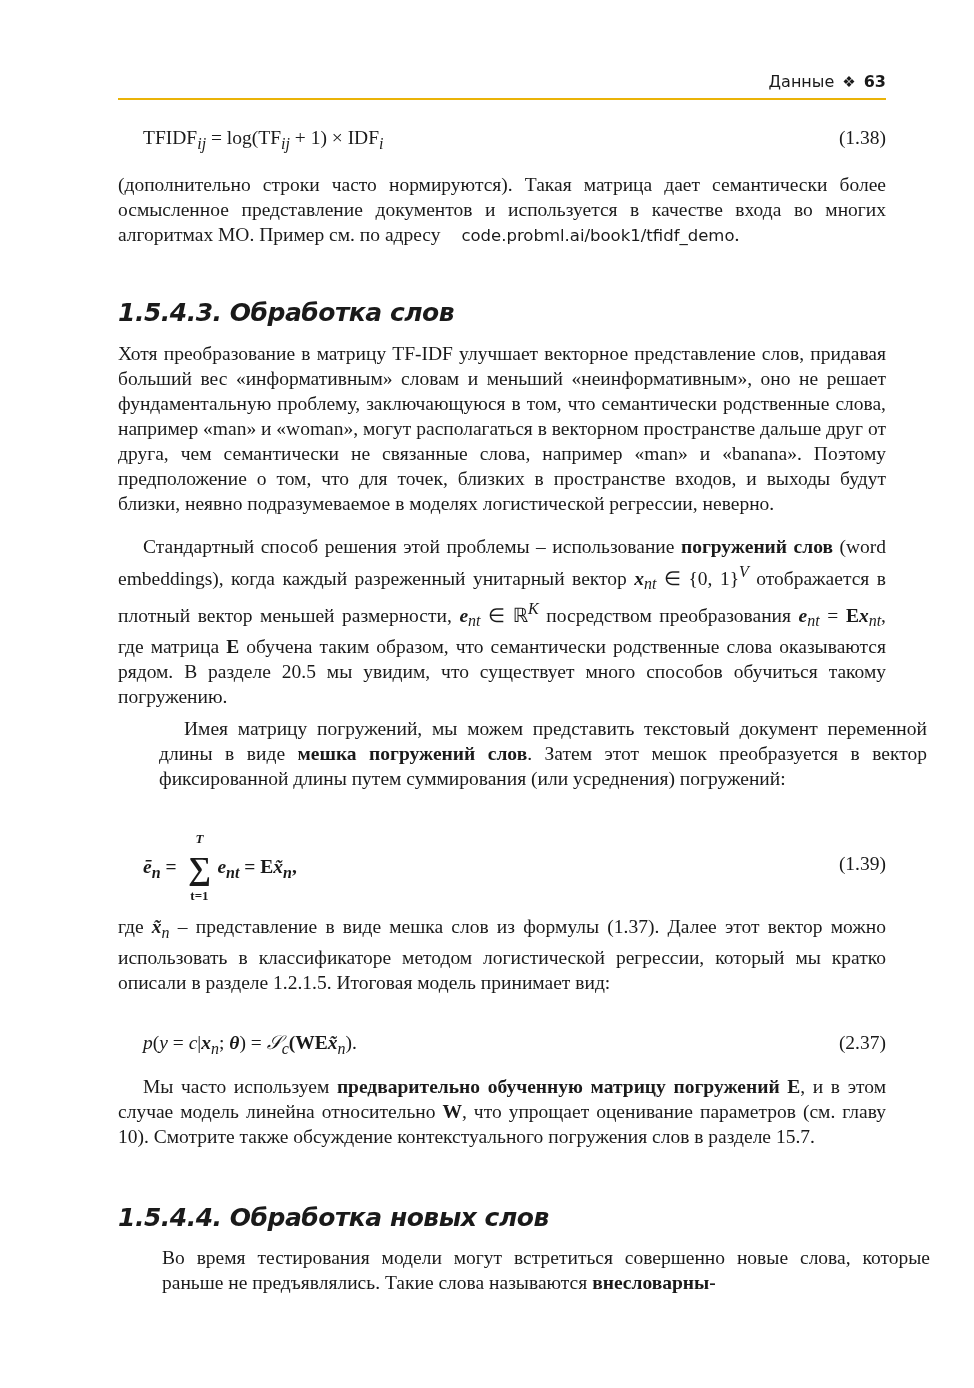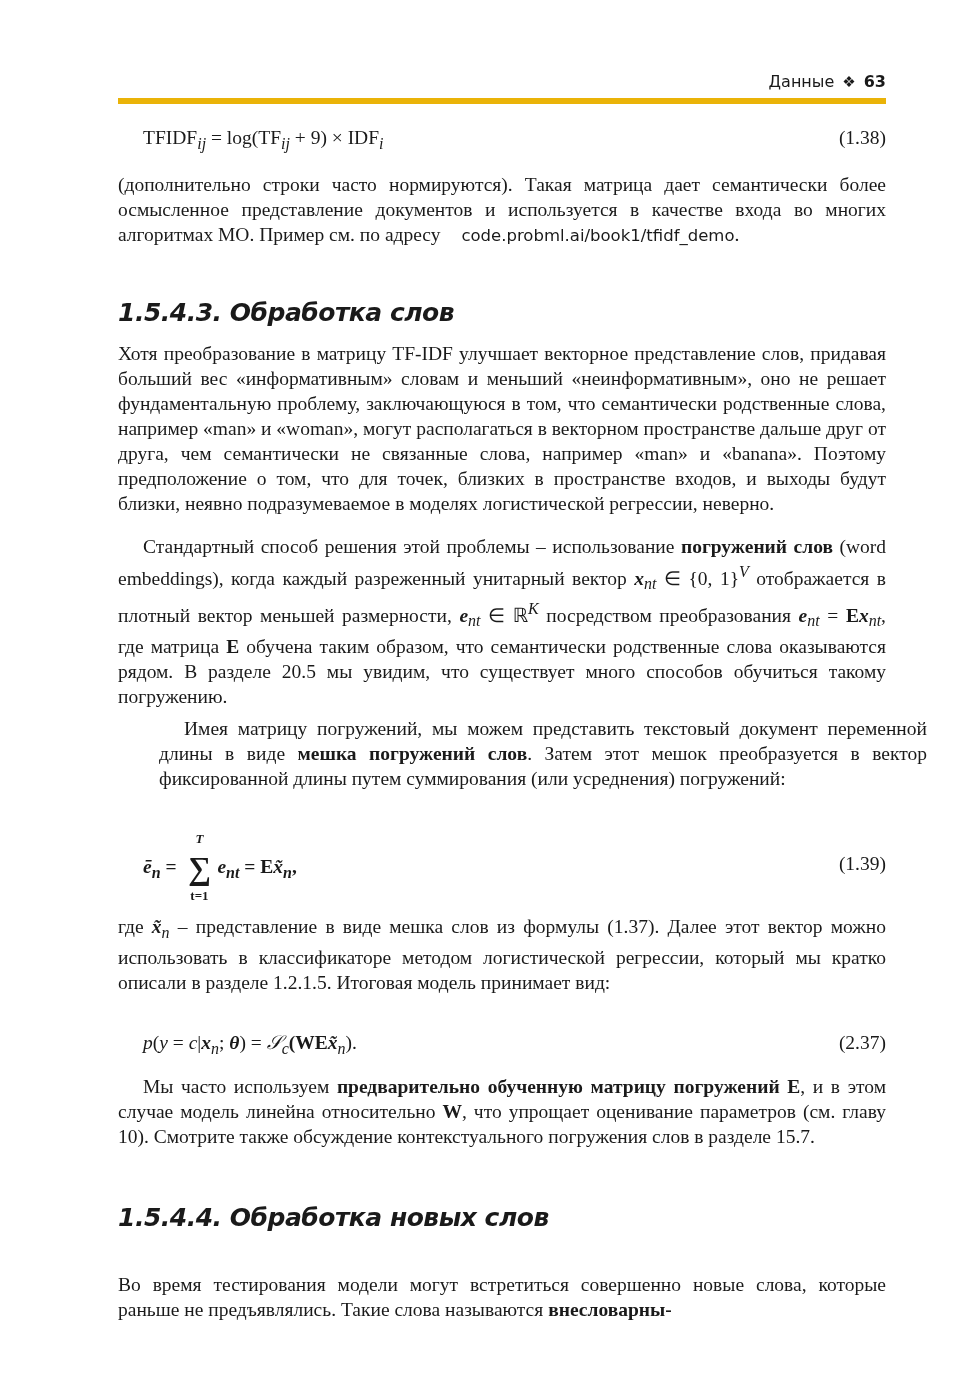--- a/index.html
+++ b/index.html
@@ -1,18 +1,18 @@
 <!DOCTYPE html>
 <html><head>
 <meta charset="utf-8">
 <style>
   html, body { margin: 0; padding: 0; background: #ffffff; }
   body { width: 974px; height: 1388px; position: relative; overflow: hidden; color: #1a1a1a; }
   .page { position: absolute; left: 118px; top: 0; width: 768px; }
-  .running-head { position: absolute; top: 70px; left: 0; width: 768px; height: 28px; border-bottom: 6px solid #eab308; }
+  .running-head { position: absolute; top: 70px; left: 0; width: 768px; height: 28px; border-bottom: 2px solid #eab308; }
   .running-head .rh-inner { position: absolute; right: 0; top: 2px; font-family: "DejaVu Sans", sans-serif; font-size: 16px; }
   .rh-title { font-weight: normal; }
   .rh-sep { margin: 0 8px; font-size: 15px; }
   .rh-num { font-weight: bold; }
   .serif { font-family: "Liberation Serif", serif; font-size: 19.5px; line-height: 25px; text-align: justify; }
   .para { position: absolute; left: 0; width: 768px; }
   .indent { text-indent: 25px; }
   .mono { font-family: "DejaVu Sans", sans-serif; font-size: 16.5px; margin-left: 16px; }
   .eq { position: absolute; left: 0; width: 768px; font-family: "Liberation Serif", serif; font-size: 19.5px; }
   .eq-body { position: absolute; left: 25px; }
@@ -32,21 +32,21 @@
 
 <div class="page">
 
   <div class="running-head">
     <div class="rh-inner">
       <span class="rh-title">Данные</span><span class="rh-sep">❖</span><span class="rh-num">63</span>
     </div>
   </div>
 
   <div class="eq" style="top:127px;">
-    <span class="eq-body"><span>TFIDF</span><sub class="i">ij</sub><span> = log(TF</span><sub class="i">ij</sub><span> + 9) × IDF</span><sub class="i">i</sub></span>
+    <span class="eq-body"><span>TFIDF</span><sub class="i">ij</sub><span> = log(TF</span><sub class="i">ij</sub><span> + 1) × IDF</span><sub class="i">i</sub></span>
     <span class="eq-num">(1.38)</span>
   </div>
 
   <div class="para serif" style="top:172px;">
     <span>(дополнительно строки часто нормируются). Такая матрица дает семантически более осмысленное представление документов и используется в качестве входа во многих алгоритмах МО. Пример см. по адресу </span><span class="mono">code.probml.ai/book1/tfidf_demo</span><span>.</span>
   </div>
 
   <div class="heading" style="top:298px;">1.5.4.3. Обработка слов</div>
 
   <div class="para serif" style="top:341px;">Хотя преобразование в матрицу TF-IDF улучшает векторное представление слов, придавая больший вес «информативным» словам и меньший «неинформативным», оно не решает фундаментальную проблему, заключающуюся в том, что семантически родственные слова, например «man» и «woman», могут располагаться в векторном пространстве дальше друг от друга, чем семантически не связанные слова, например «man» и «banana». Поэтому предположение о том, что для точек, близких в пространстве входов, и выходы будут близки, неявно подразумеваемое в моделях логистической регрессии, неверно.</div>
@@ -72,17 +72,17 @@
     <span class="eq-body"><span class="i">p</span><span>(</span><span class="i">y</span><span> = </span><span class="i">c</span><span>|</span><span class="bi">x</span><sub class="i">n</sub><span>; </span><span class="bi">θ</span><span>) = </span><span class="i">𝒮</span><sub class="i">c</sub><span class="b">(WE</span><span class="bi">x̃</span><sub class="i">n</sub><span>).</span></span>
     <span class="eq-num">(2.37)</span>
   </div>
 
   <div class="para serif indent" style="top:1074px;">
     <span>Мы часто используем </span><span class="b">предварительно обученную матрицу погружений E</span><span>, и в этом случае модель линейна относительно </span><span class="b">W</span><span>, что упрощает оценивание параметров (см. главу 10). Смотрите также обсуждение контекстуального погружения слов в разделе 15.7.</span>
   </div>
 
   <div class="heading" style="top:1203px;">1.5.4.4. Обработка новых слов</div>
 
-  <div class="para serif" style="top:1272px;">
+  <div class="para serif" style="top:1245px;margin-left:44px;">
     <span>Во время тестирования модели могут встретиться совершенно новые слова, которые раньше не предъявлялись. Такие слова называются </span><span class="b">внесловарны-</span>
   </div>
 
 </div>
 
 </body></html>

